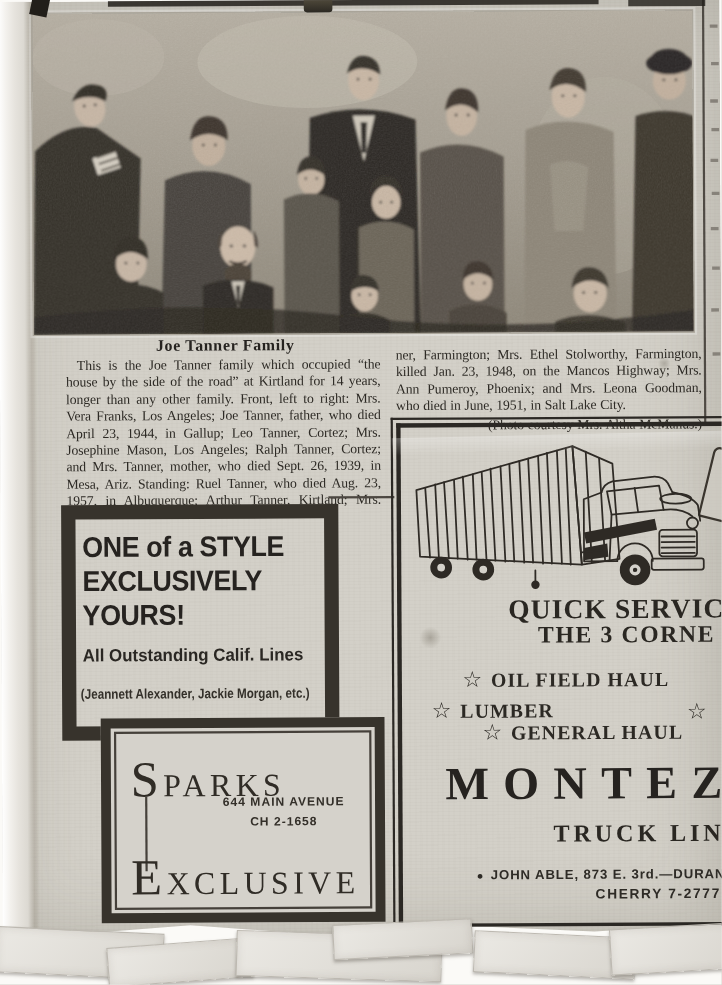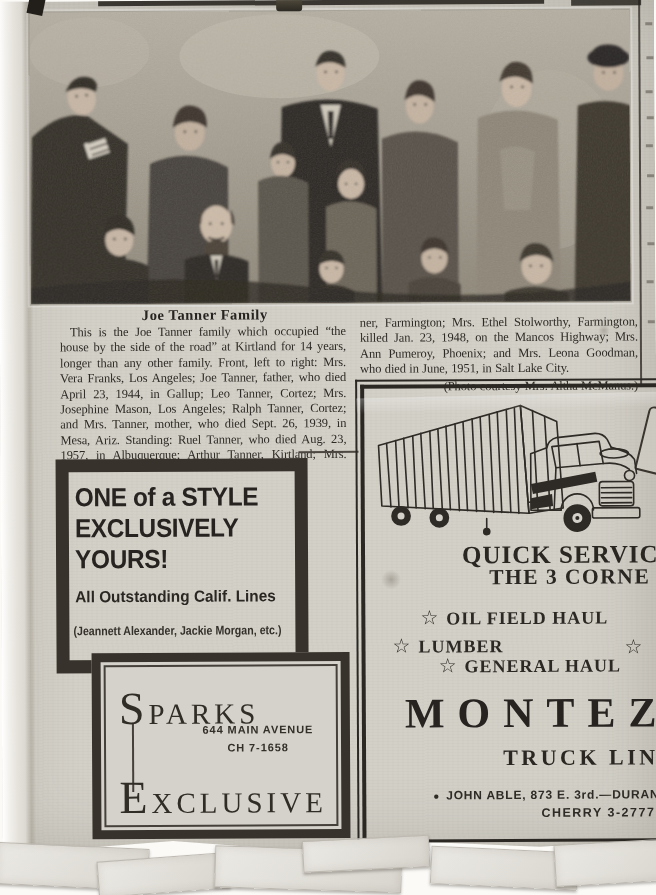--- a/index.html
+++ b/index.html
@@ -261,21 +261,21 @@
     <div class="ad1-tag">All Outstanding Calif. Lines</div>
     <div class="ad1-designers">(Jeannett Alexander, Jackie Morgan, etc.)</div>
   </div>
 
   <div class="sparks">
     <div class="sparks-inner"></div>
     <div class="sparks-brand brand-top">SPARKS</div>
     <div class="sparks-vline"></div>
     <div class="sparks-contact">
       <div>644 MAIN AVENUE</div>
-      <div>CH 7-1658</div>
+      <div>CH 2-1658</div>
     </div>
     <div class="sparks-brand brand-bottom">EXCLUSIVE</div>
   </div>
 
   <div class="truck-ad">
     <div class="truck-ad-inner"></div>
     <svg class="truck-svg" viewBox="0 0 272 152">
       <g stroke="#2e2a25" stroke-width="1.6" fill="none" stroke-linejoin="round" stroke-linecap="round">
         <path d="M9 53 L150 14 L158 121 L12 113 Z"></path>
         <path d="M17 51 L21 114"></path>
@@ -337,21 +337,21 @@
     </div>
     <div class="lone-star">☆</div>
     <div class="svc svc-3">
       <span class="star">☆</span><span>GENERAL HAUL</span>
     </div>
     <div class="t-head t-company">MONTEZ</div>
     <div class="t-head t-company2">TRUCK LINE</div>
     <div class="t-agent">
       <span class="bullet">●</span><span>JOHN ABLE, 873 E. 3rd.—DURANG</span>
     </div>
-    <div class="t-phone">CHERRY 3-2777</div>
+    <div class="t-phone">CHERRY 7-2777</div>
   </div>
 
   <div class="stain stain1"></div>
   <div class="stain stain2"></div>
   <div class="crease-band"></div>
 
   <div class="torn" style="left:-6px;top:844px;width:150px;height:40px;transform:rotate(3deg);"></div>
   <div class="torn" style="left:95px;top:856px;width:130px;height:34px;transform:rotate(-4deg);"></div>
   <div class="torn" style="left:212px;top:848px;width:185px;height:40px;transform:rotate(2deg);"></div>
   <div class="torn" style="left:300px;top:838px;width:125px;height:30px;transform:rotate(-2.5deg);"></div>

